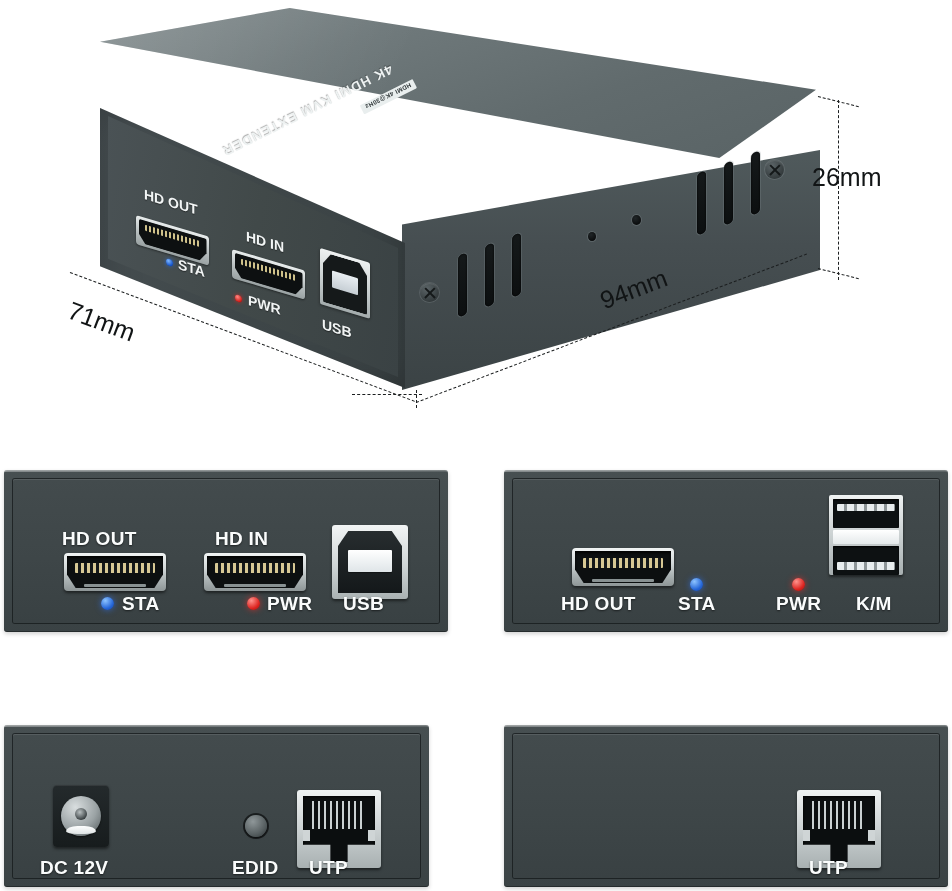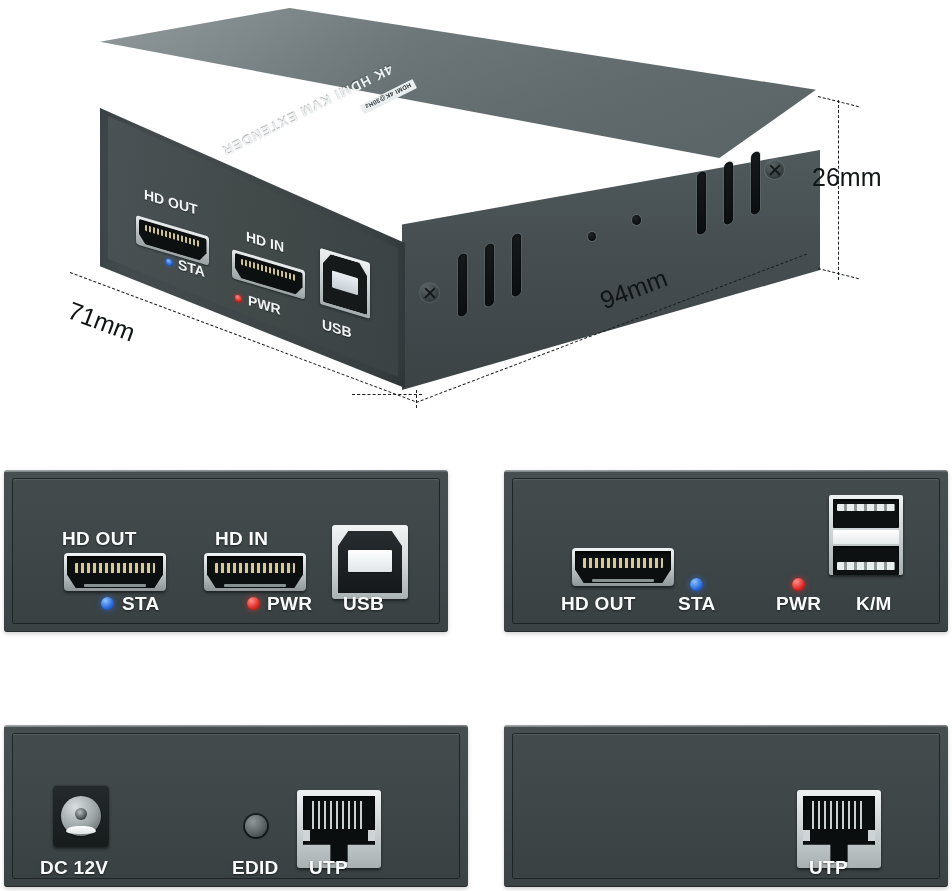--- a/index.html
+++ b/index.html
@@ -391,21 +391,21 @@
         <div class="tongue"></div>
       </div>
       <div class="divider"></div>
       <div class="slot bot">
         <div class="tongue"></div>
       </div>
     </div>
     <div class="plabel" style="left:352px;top:123px;">K/M</div>
   </div>
 
-  <div class="panel" style="left:4px;top:725px;width:464px;height:162px;">
+  <div class="panel" style="left:4px;top:725px;width:425px;height:162px;">
     <div class="panel-inner"></div>
 
     <div class="dcjack" style="left:49px;top:60px;">
       <div class="barrel"></div>
     </div>
     <div class="plabel" style="left:36px;top:132px;">DC 12V</div>
 
     <div class="edidbtn" style="left:241px;top:90px;"></div>
     <div class="plabel" style="left:228px;top:132px;">EDID</div>
 

